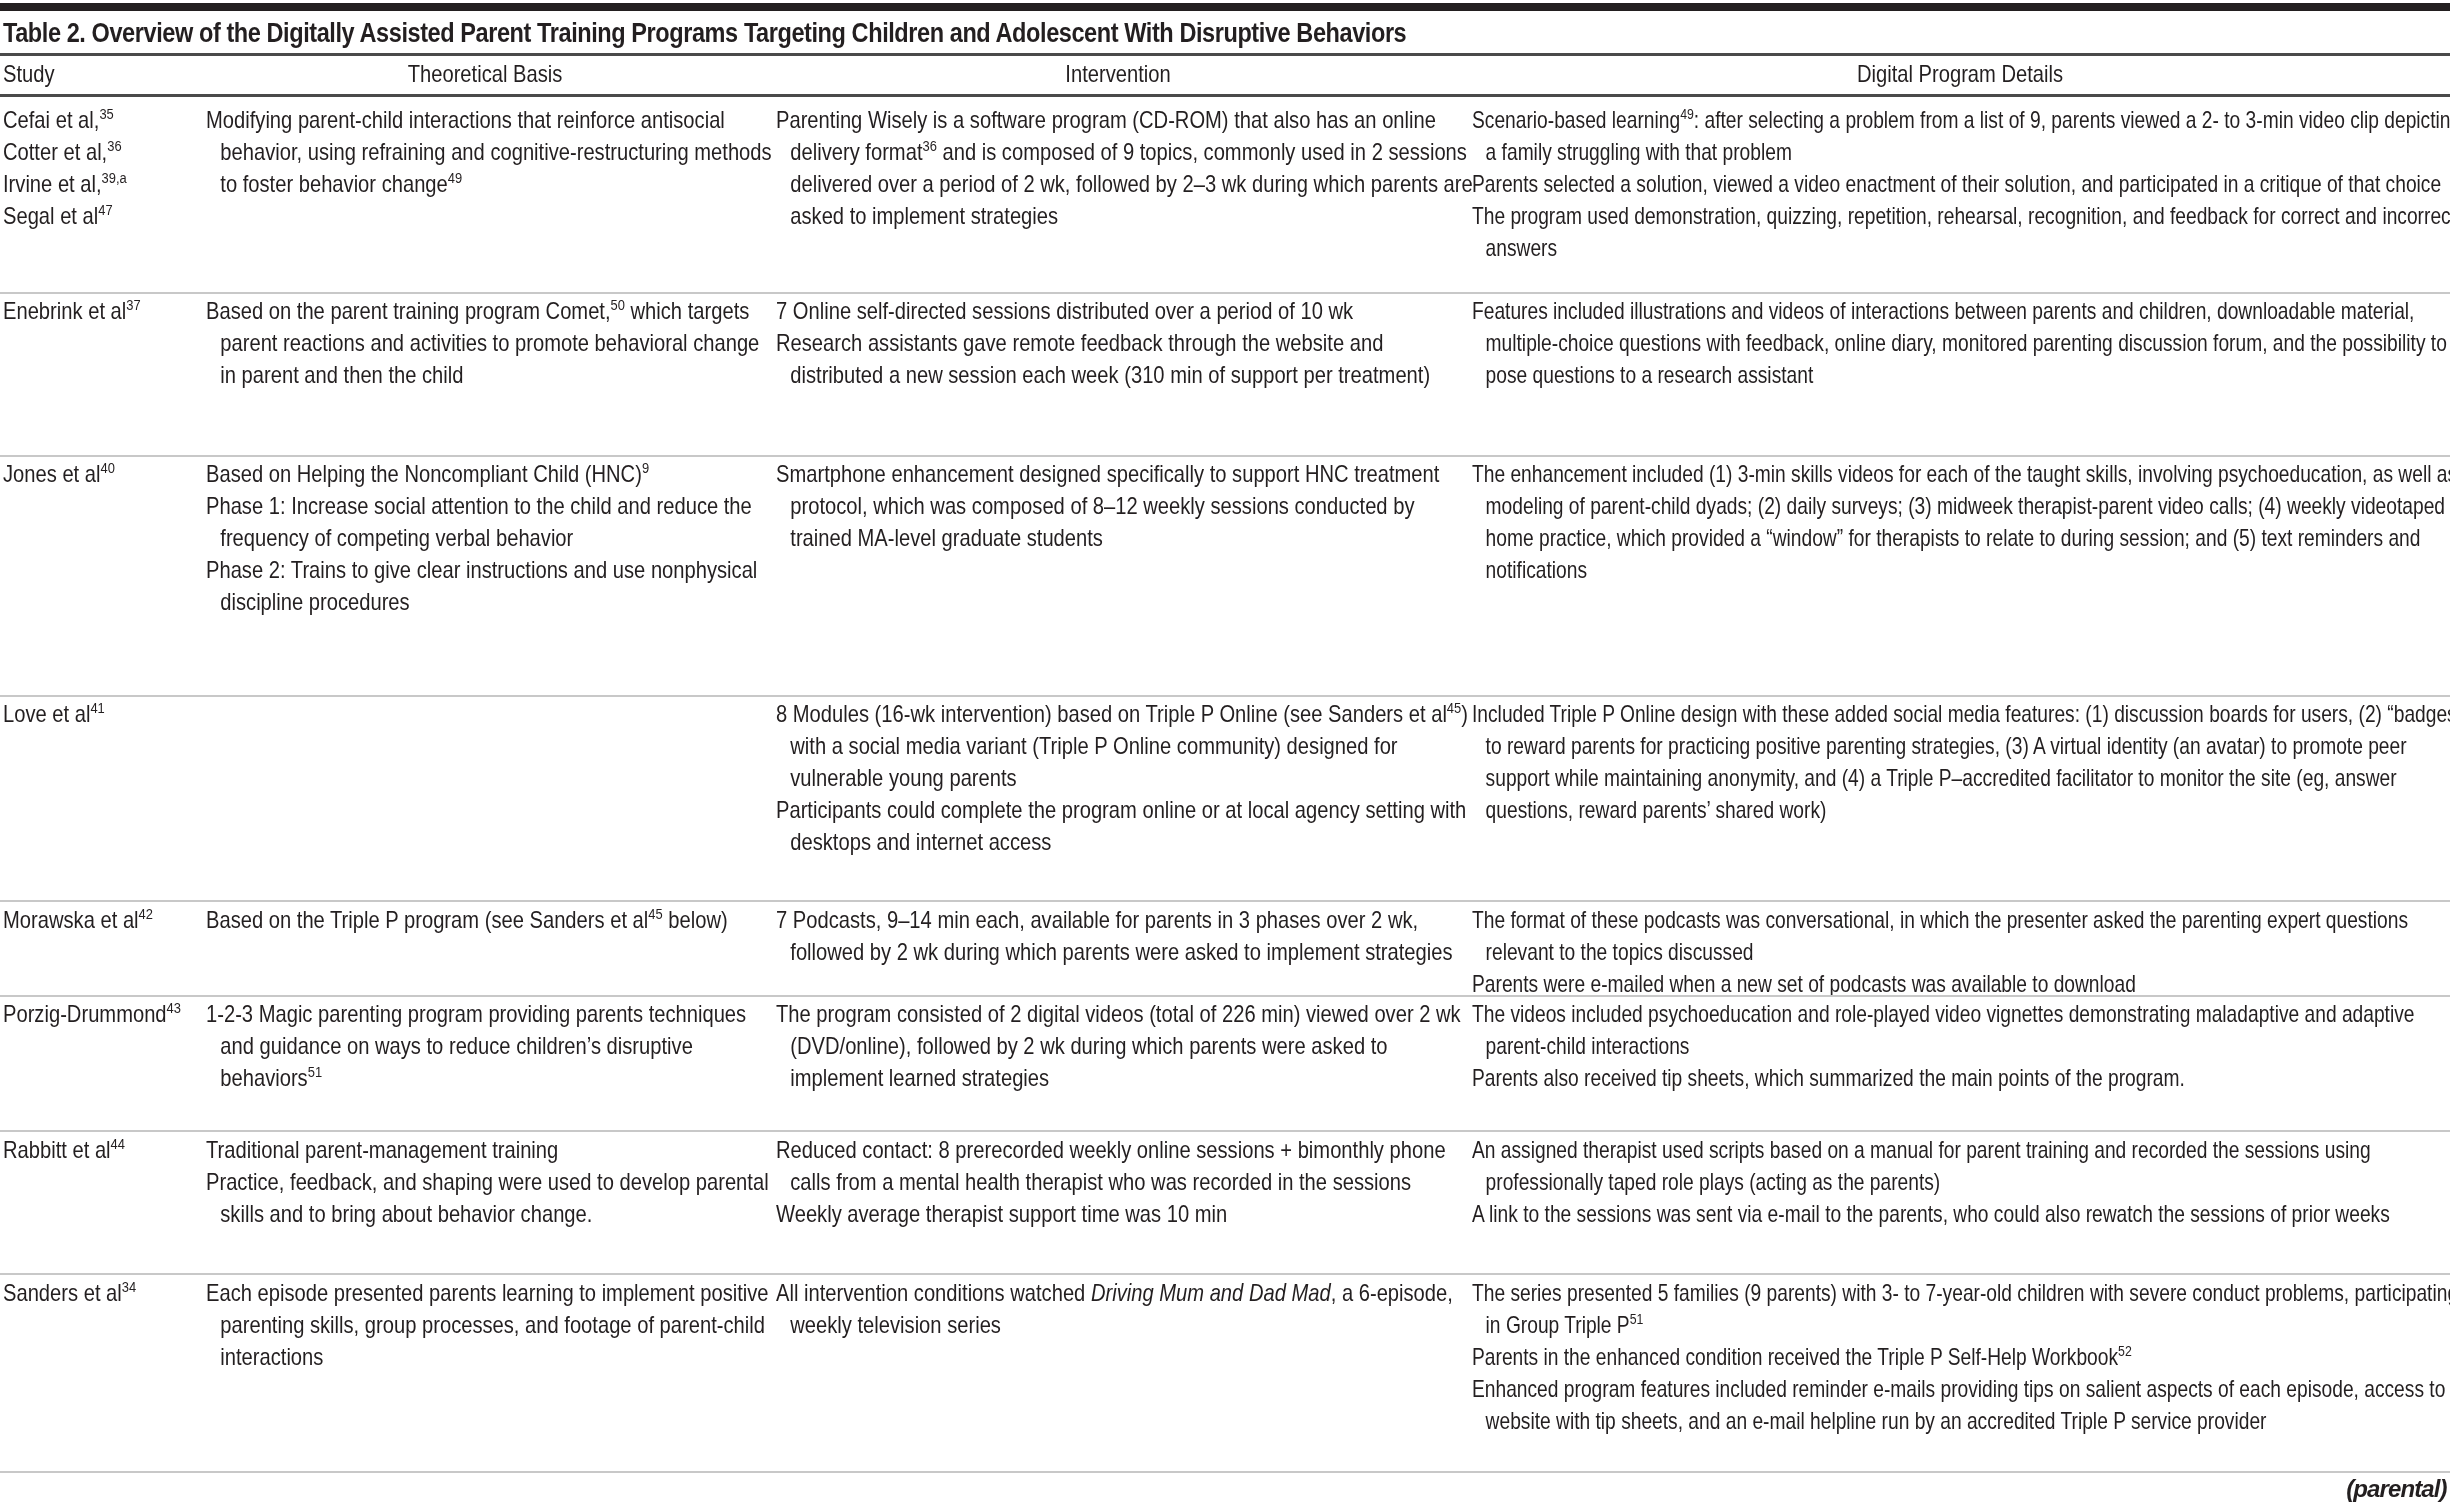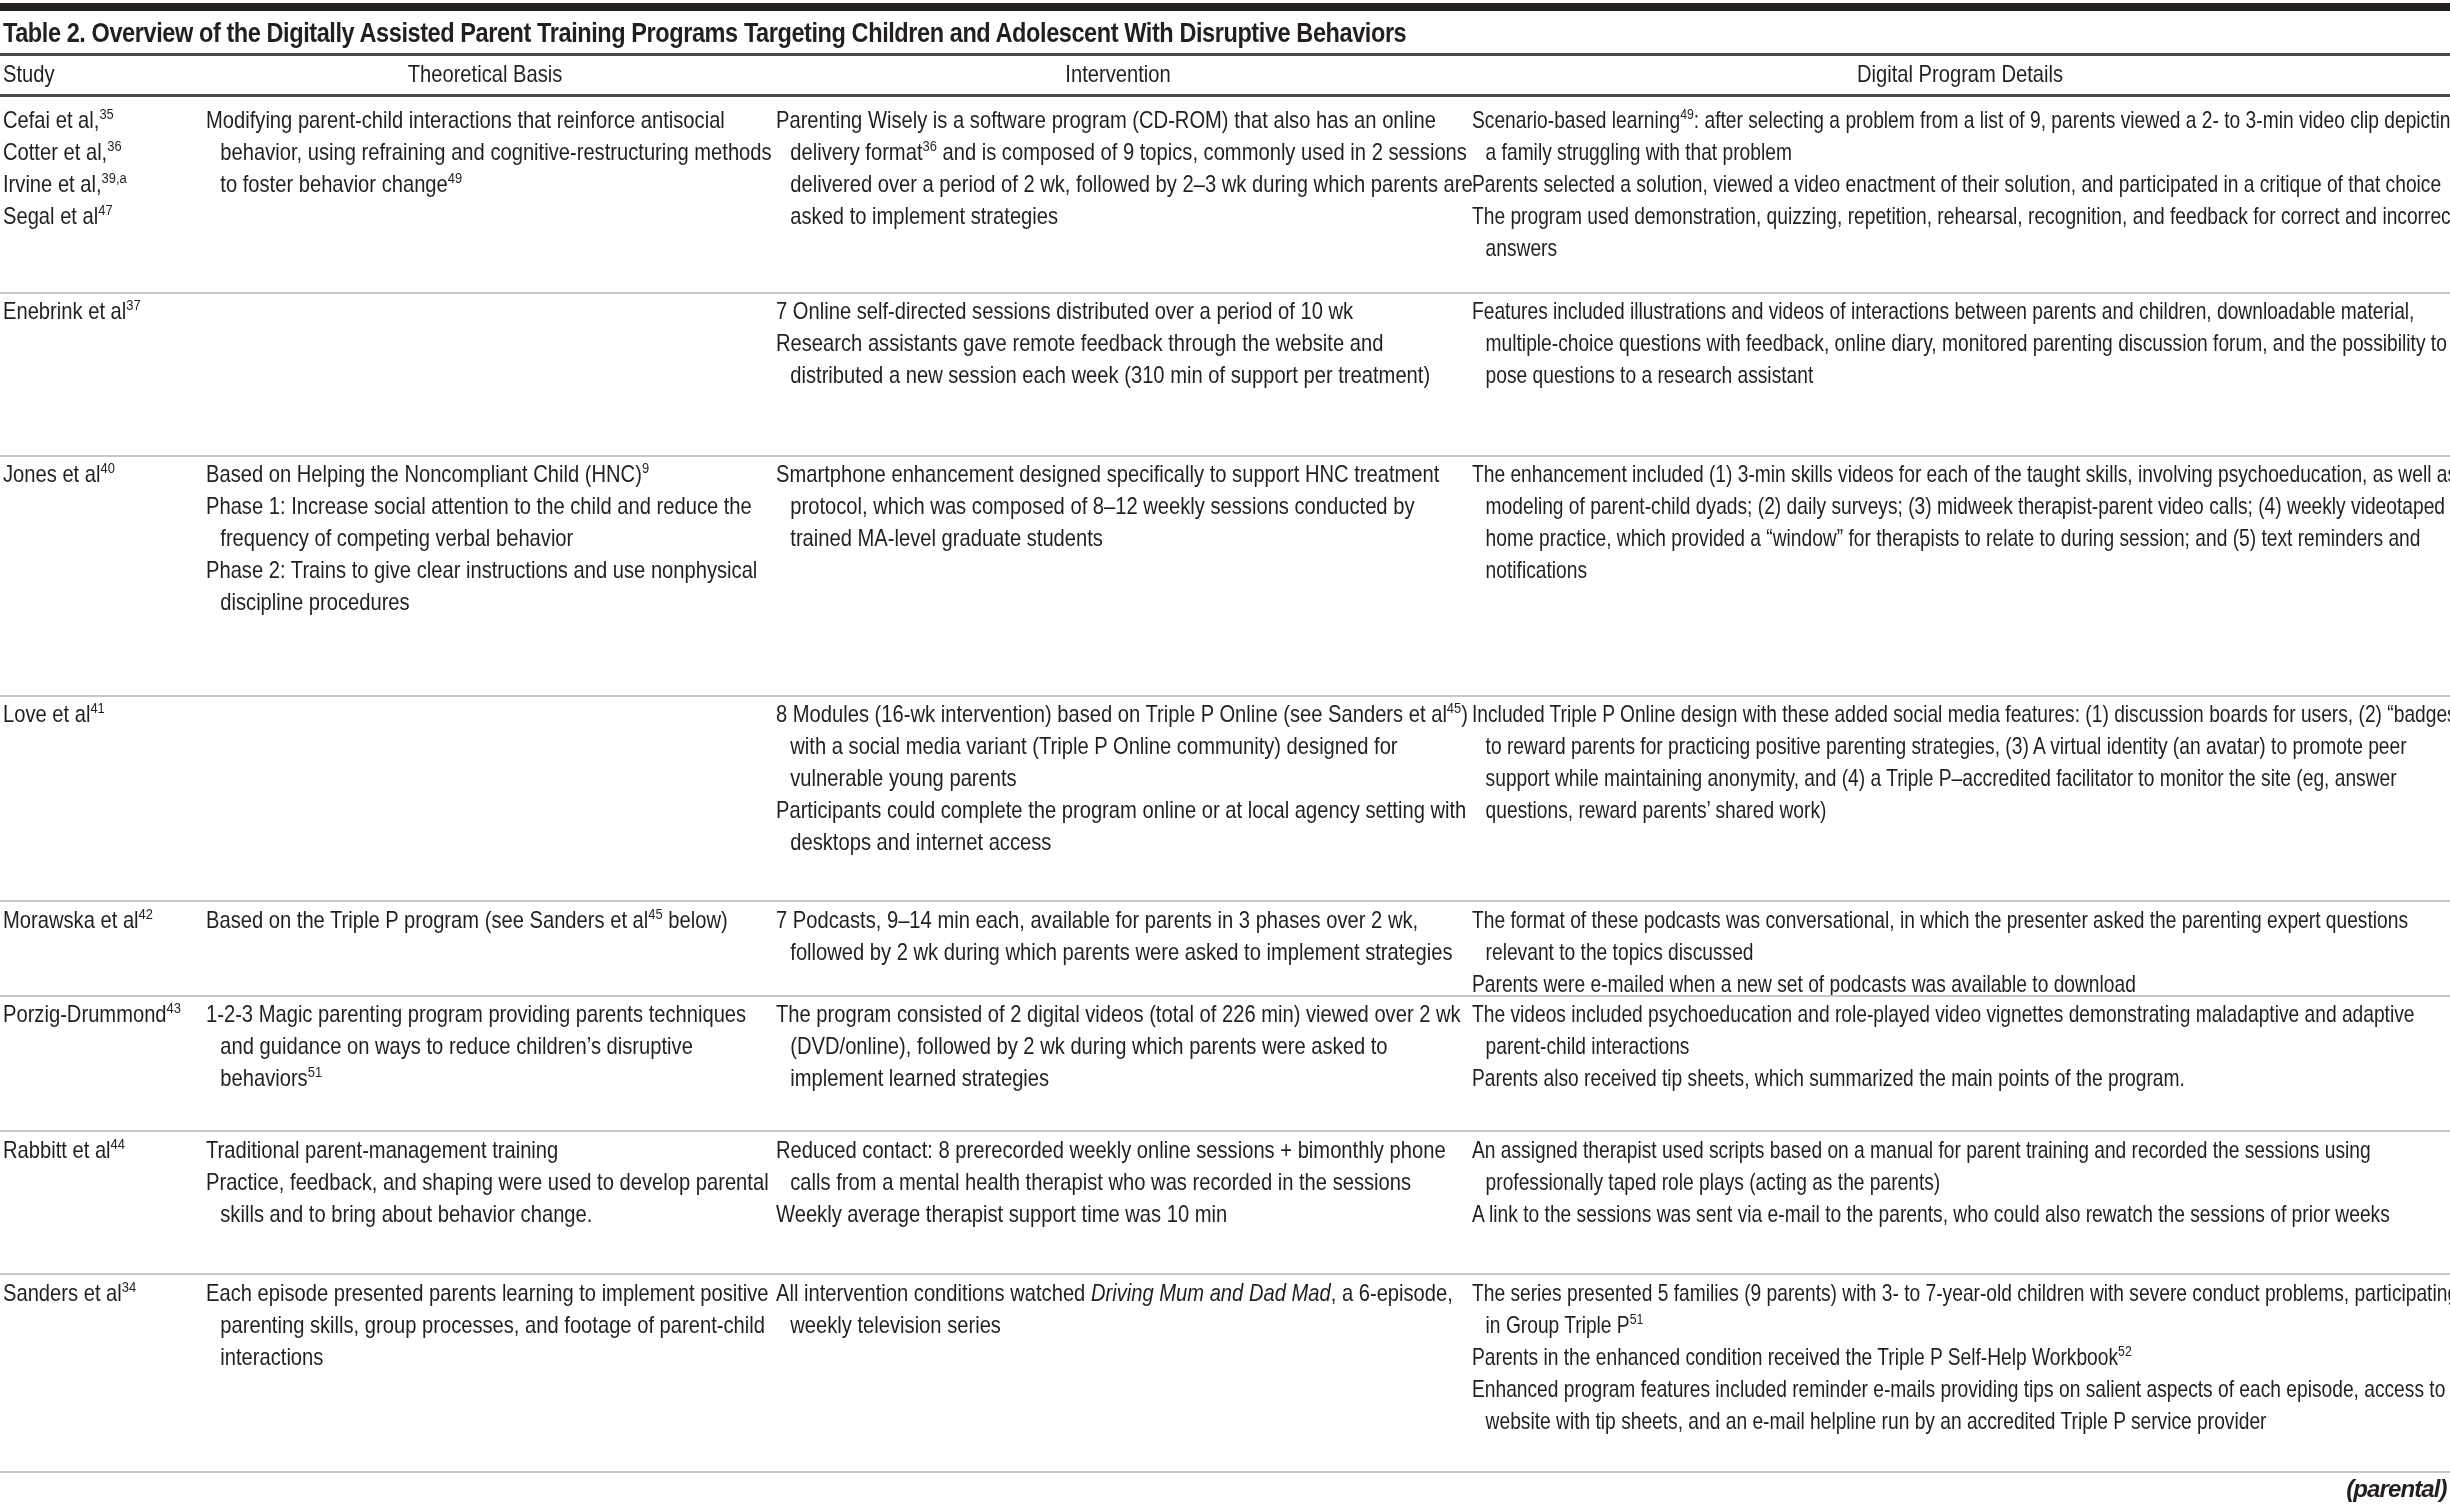--- a/index.html
+++ b/index.html
@@ -71,20 +71,23 @@
         <div class="cell c-digital">
           <div class="para" style="width: 1222px; transform: scaleX(0.8);">Scenario-based learning<sup>49</sup>: after selecting a problem from a list of 9, parents viewed a 2- to 3-min video clip depicting a family struggling with that problem</div>
           <div class="para" style="width: 1222px; transform: scaleX(0.8);">Parents selected a solution, viewed a video enactment of their solution, and participated in a critique of that choice</div>
           <div class="para" style="width: 1222px; transform: scaleX(0.8);">The program used demonstration, quizzing, repetition, rehearsal, recognition, and feedback for correct and incorrect answers</div>
         </div>
       </div>
       <div class="rule thin" style="top: 292px;"></div>
       <div class="row" style="top: 295px; height: 160px;">
         <div class="cell c-study cell-study">
           <div class="para" style="width: 235px; transform: scaleX(0.84);">Enebrink et al<sup>37</sup></div>
+        </div>
+        <div class="cell c-basis">
+          <div class="para" style="width: 664px; transform: scaleX(0.84);">Based on the parent training program Comet,<sup>50</sup> which targets parent reactions and activities to promote behavioral change in parent and then the child</div>
         </div>
         <div class="cell c-interv">
           <div class="para" style="width: 817px; transform: scaleX(0.84);">7 Online self-directed sessions distributed over a period of 10 wk</div>
           <div class="para" style="width: 817px; transform: scaleX(0.84);">Research assistants gave remote feedback through the website and distributed a new session each week (310 min of support per treatment)</div>
         </div>
         <div class="cell c-digital">
           <div class="para" style="width: 1222px; transform: scaleX(0.8);">Features included illustrations and videos of interactions between parents and children, downloadable material, multiple-choice questions with feedback, online diary, monitored parenting discussion forum, and the possibility to pose questions to a research assistant</div>
         </div>
       </div>
       <div class="rule thin" style="top: 455px;"></div>

